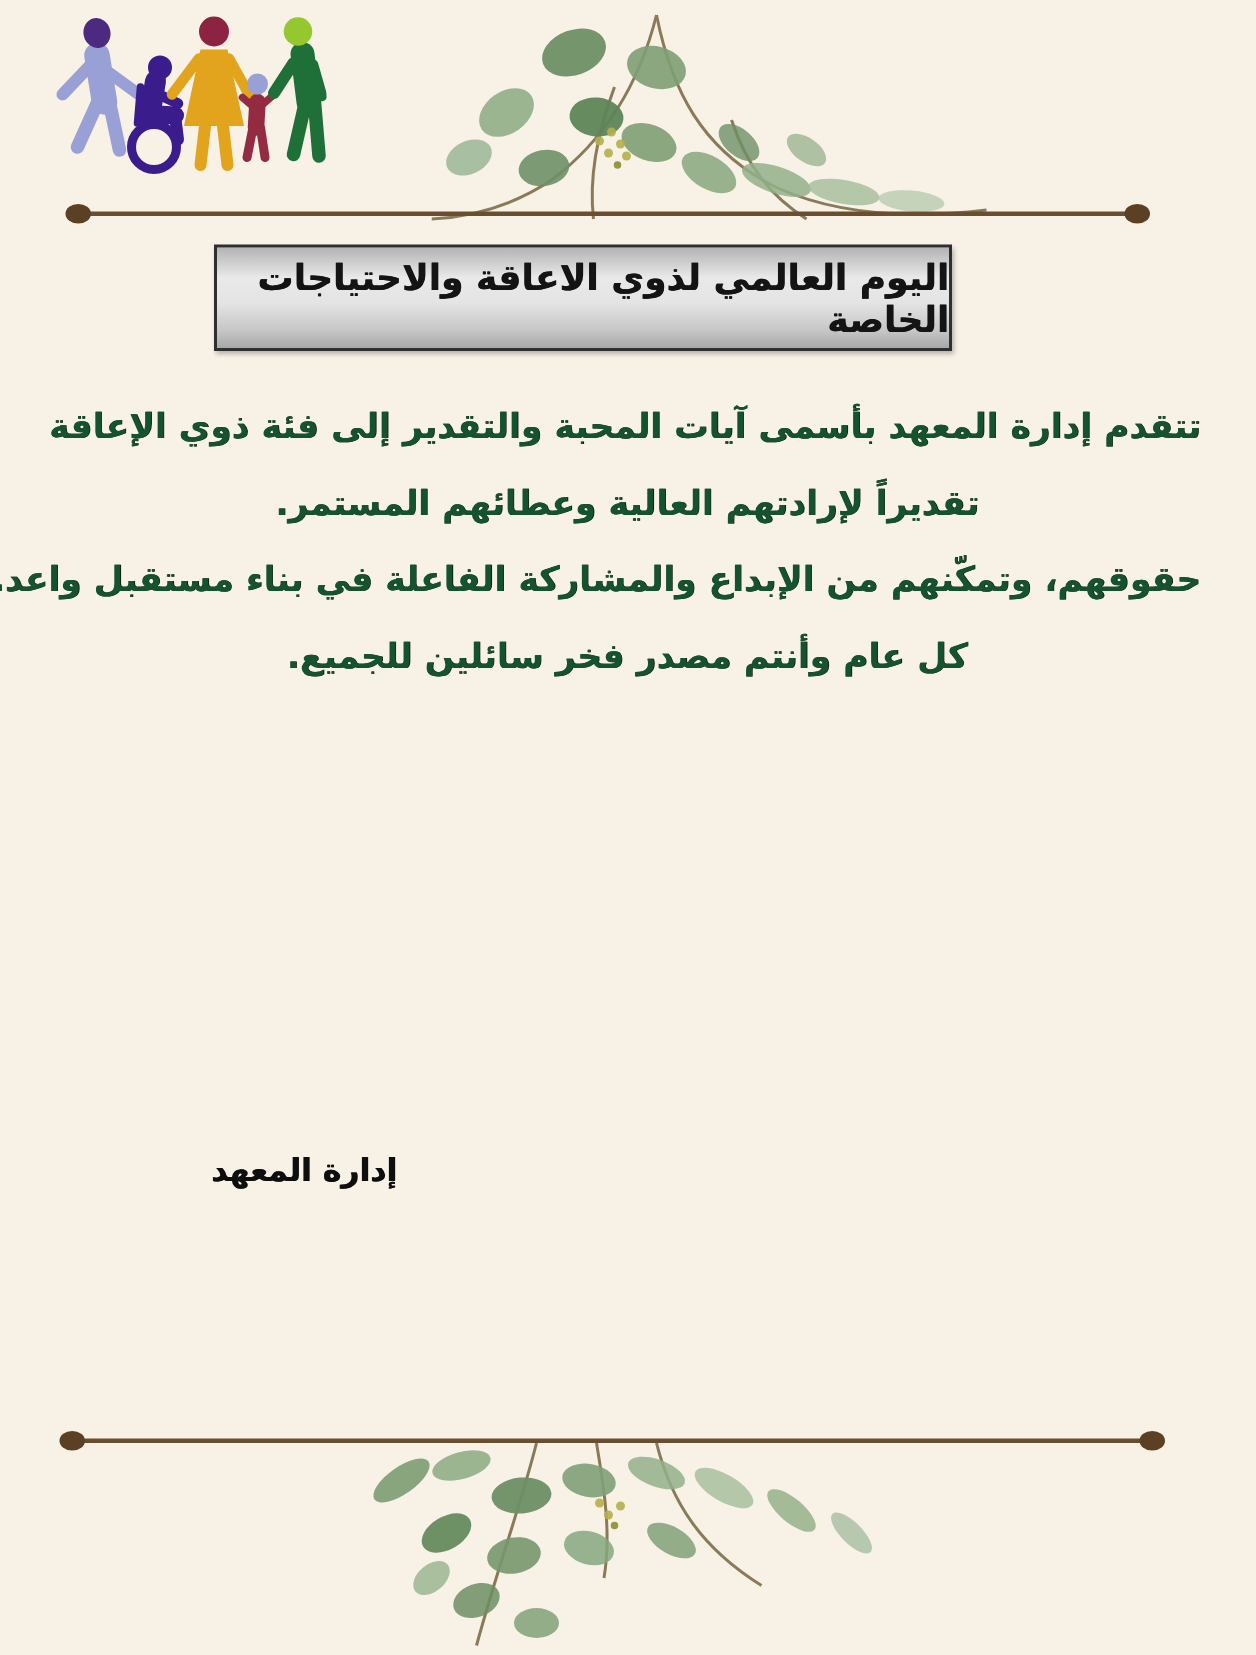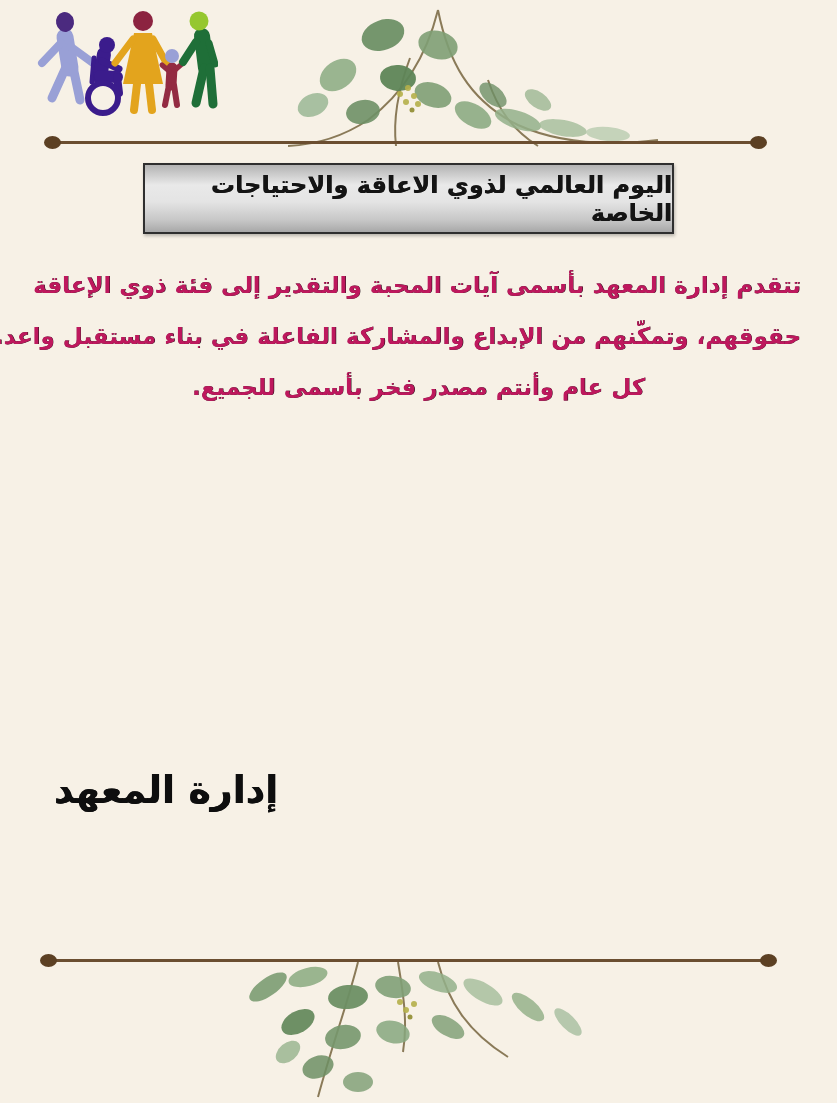--- a/index.html
+++ b/index.html
@@ -20,49 +20,49 @@
 
   .divider { position:absolute; height:3px; background:#6b4e30; border-radius:2px; }
   .divider-top    { left:52px; top:141px;  width:706px; }
   .divider-bottom { left:48px; top:959px;  width:720px; }
   .divider-dot { position:absolute; width:17px; height:13px; border-radius:50%; background:#5c4023; top:-5px; }
   .divider-dot.left  { left:-8px; }
   .divider-dot.right { right:-9px; }
 
   
   .title-box {
-    position:absolute; left:143px; top:163px; width:531px; height:71px;
+    position:absolute; left:143px; top:163px; width:492px; height:71px;
     border:2px solid #2f2f2f;
     background:linear-gradient(180deg,#b3b3b3 0%, #e9e9e9 30%, #e4e4e4 55%, #c7c7c7 82%, #a8a8a8 100%);
     box-shadow:1px 2px 3px rgba(0,0,0,0.25);
     display:flex; align-items:center; justify-content:center;
   }
   .title-box .title-text {
     font-size:24px; font-weight:bold; color:#141414;
     text-shadow:0.4px 0 0 #141414;
   }
 
   
   .body-text {
     position:absolute; left:36px; right:36px; top:260px;
-    text-align:center; color:#be185d;
+    text-align:center; color:#14532d;
   }
   .body-text p { margin:0; }
   .body-text .line {
     display:block; line-height:51px; font-size:23px; font-weight:bold;
     text-shadow:0.4px 0 0 #0e0e0e;
     white-space:nowrap;
   }
   .para-2 { margin-top:11px; }
   .para-3 { margin-top:14px; }
   .para-4 { margin-top:20px; }
 
   .signature {
     position:absolute; left:128px; top:768px; width:150px;
-    font-size:38px; font-weight:bold; color:#0e0e0e;
+    font-size:21px; font-weight:bold; color:#0e0e0e;
     text-shadow:0.5px 0 0 #0e0e0e;
     text-align:center; direction:rtl; white-space:nowrap;
   }
 </style>
 </head>
 <body>
 
 <svg class="family-graphic" viewBox="0 0 202 128" aria-hidden="true">
 
   <g stroke="#99a0d6" stroke-linecap="round" fill="none">
@@ -151,26 +151,27 @@
   <span class="divider-dot right"></span>
 </div>
 
 <div class="title-box">
   <span class="title-text">اليوم العالمي لذوي الاعاقة والاحتياجات الخاصة</span>
 </div>
 
 <div class="body-text">
   <p class="para-1">
     <span class="line">تتقدم إدارة المعهد بأسمى آيات المحبة والتقدير إلى فئة ذوي الإعاقة</span>
+    <span class="line">تقديراً لإرادتهم العالية وعطائهم المستمر.</span>
   </p>
   <p class="para-2">
     <span class="line">حقوقهم، وتمكّنهم من الإبداع والمشاركة الفاعلة في بناء مستقبل واعد.</span>
   </p>
   <p class="para-3">
-    <span class="line">كل عام وأنتم مصدر فخر بأسمى للجميع.</span>
+    <span class="line">كل عام وأنتم مصدر فخر سائلين للجميع.</span>
   </p>
 </div>
 
 <div class="signature">إدارة المعهد</div>
 
 <div class="divider divider-bottom">
   <span class="divider-dot left"></span>
   <span class="divider-dot right"></span>
 </div>
 

